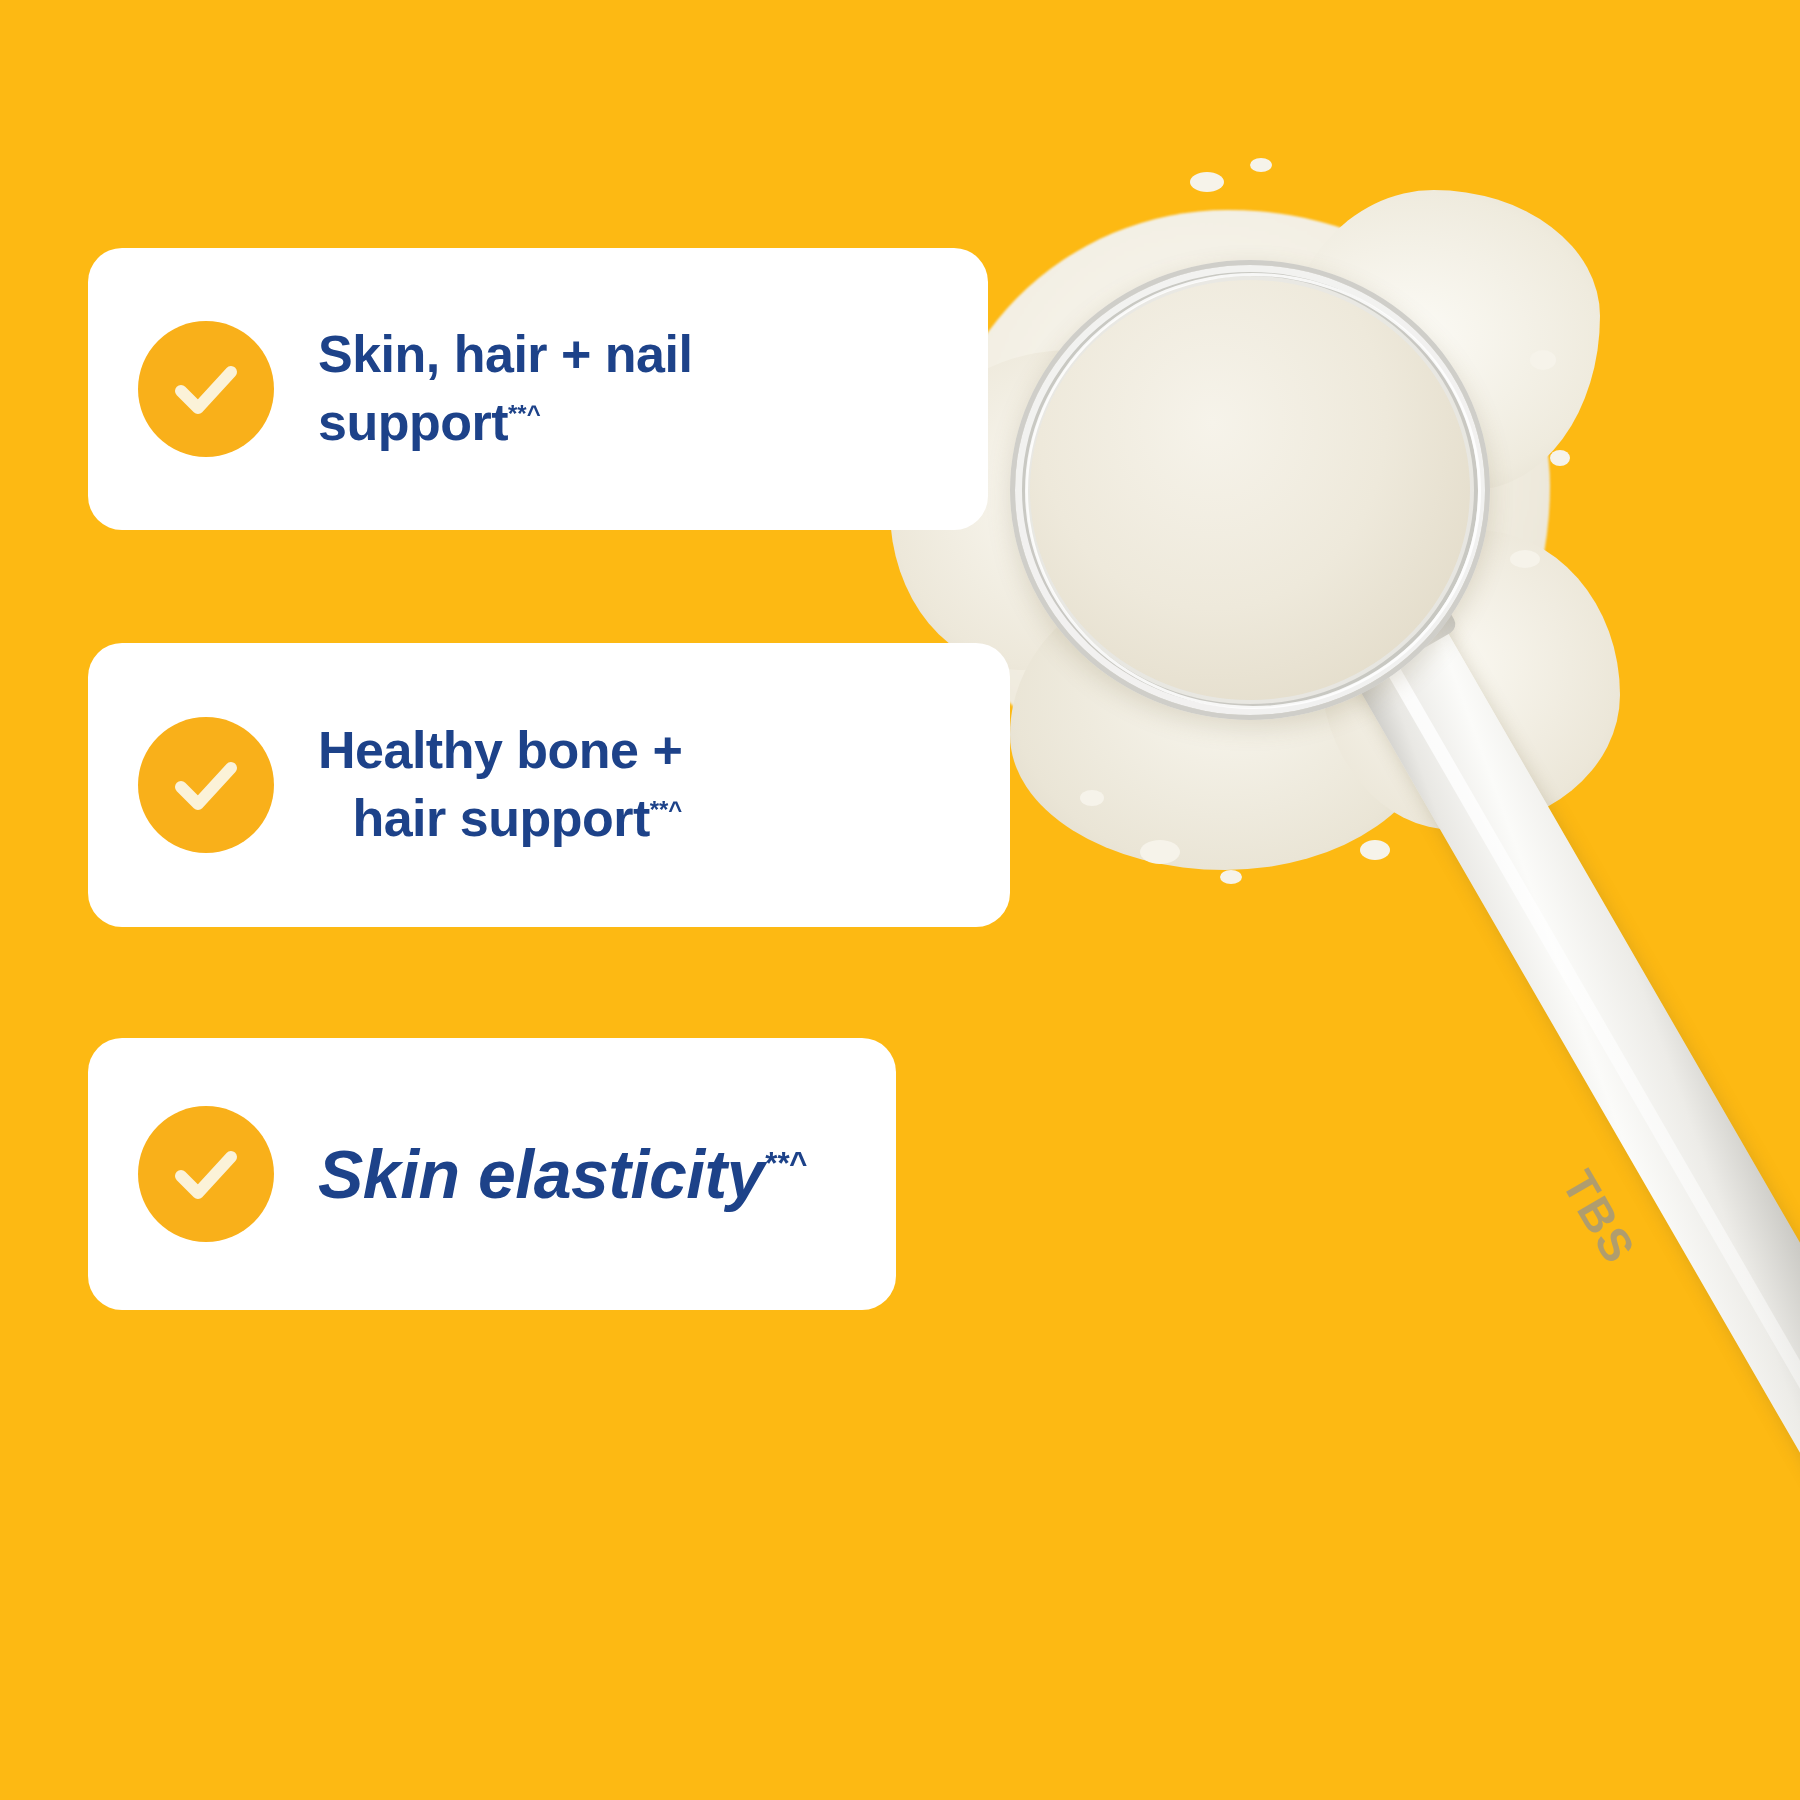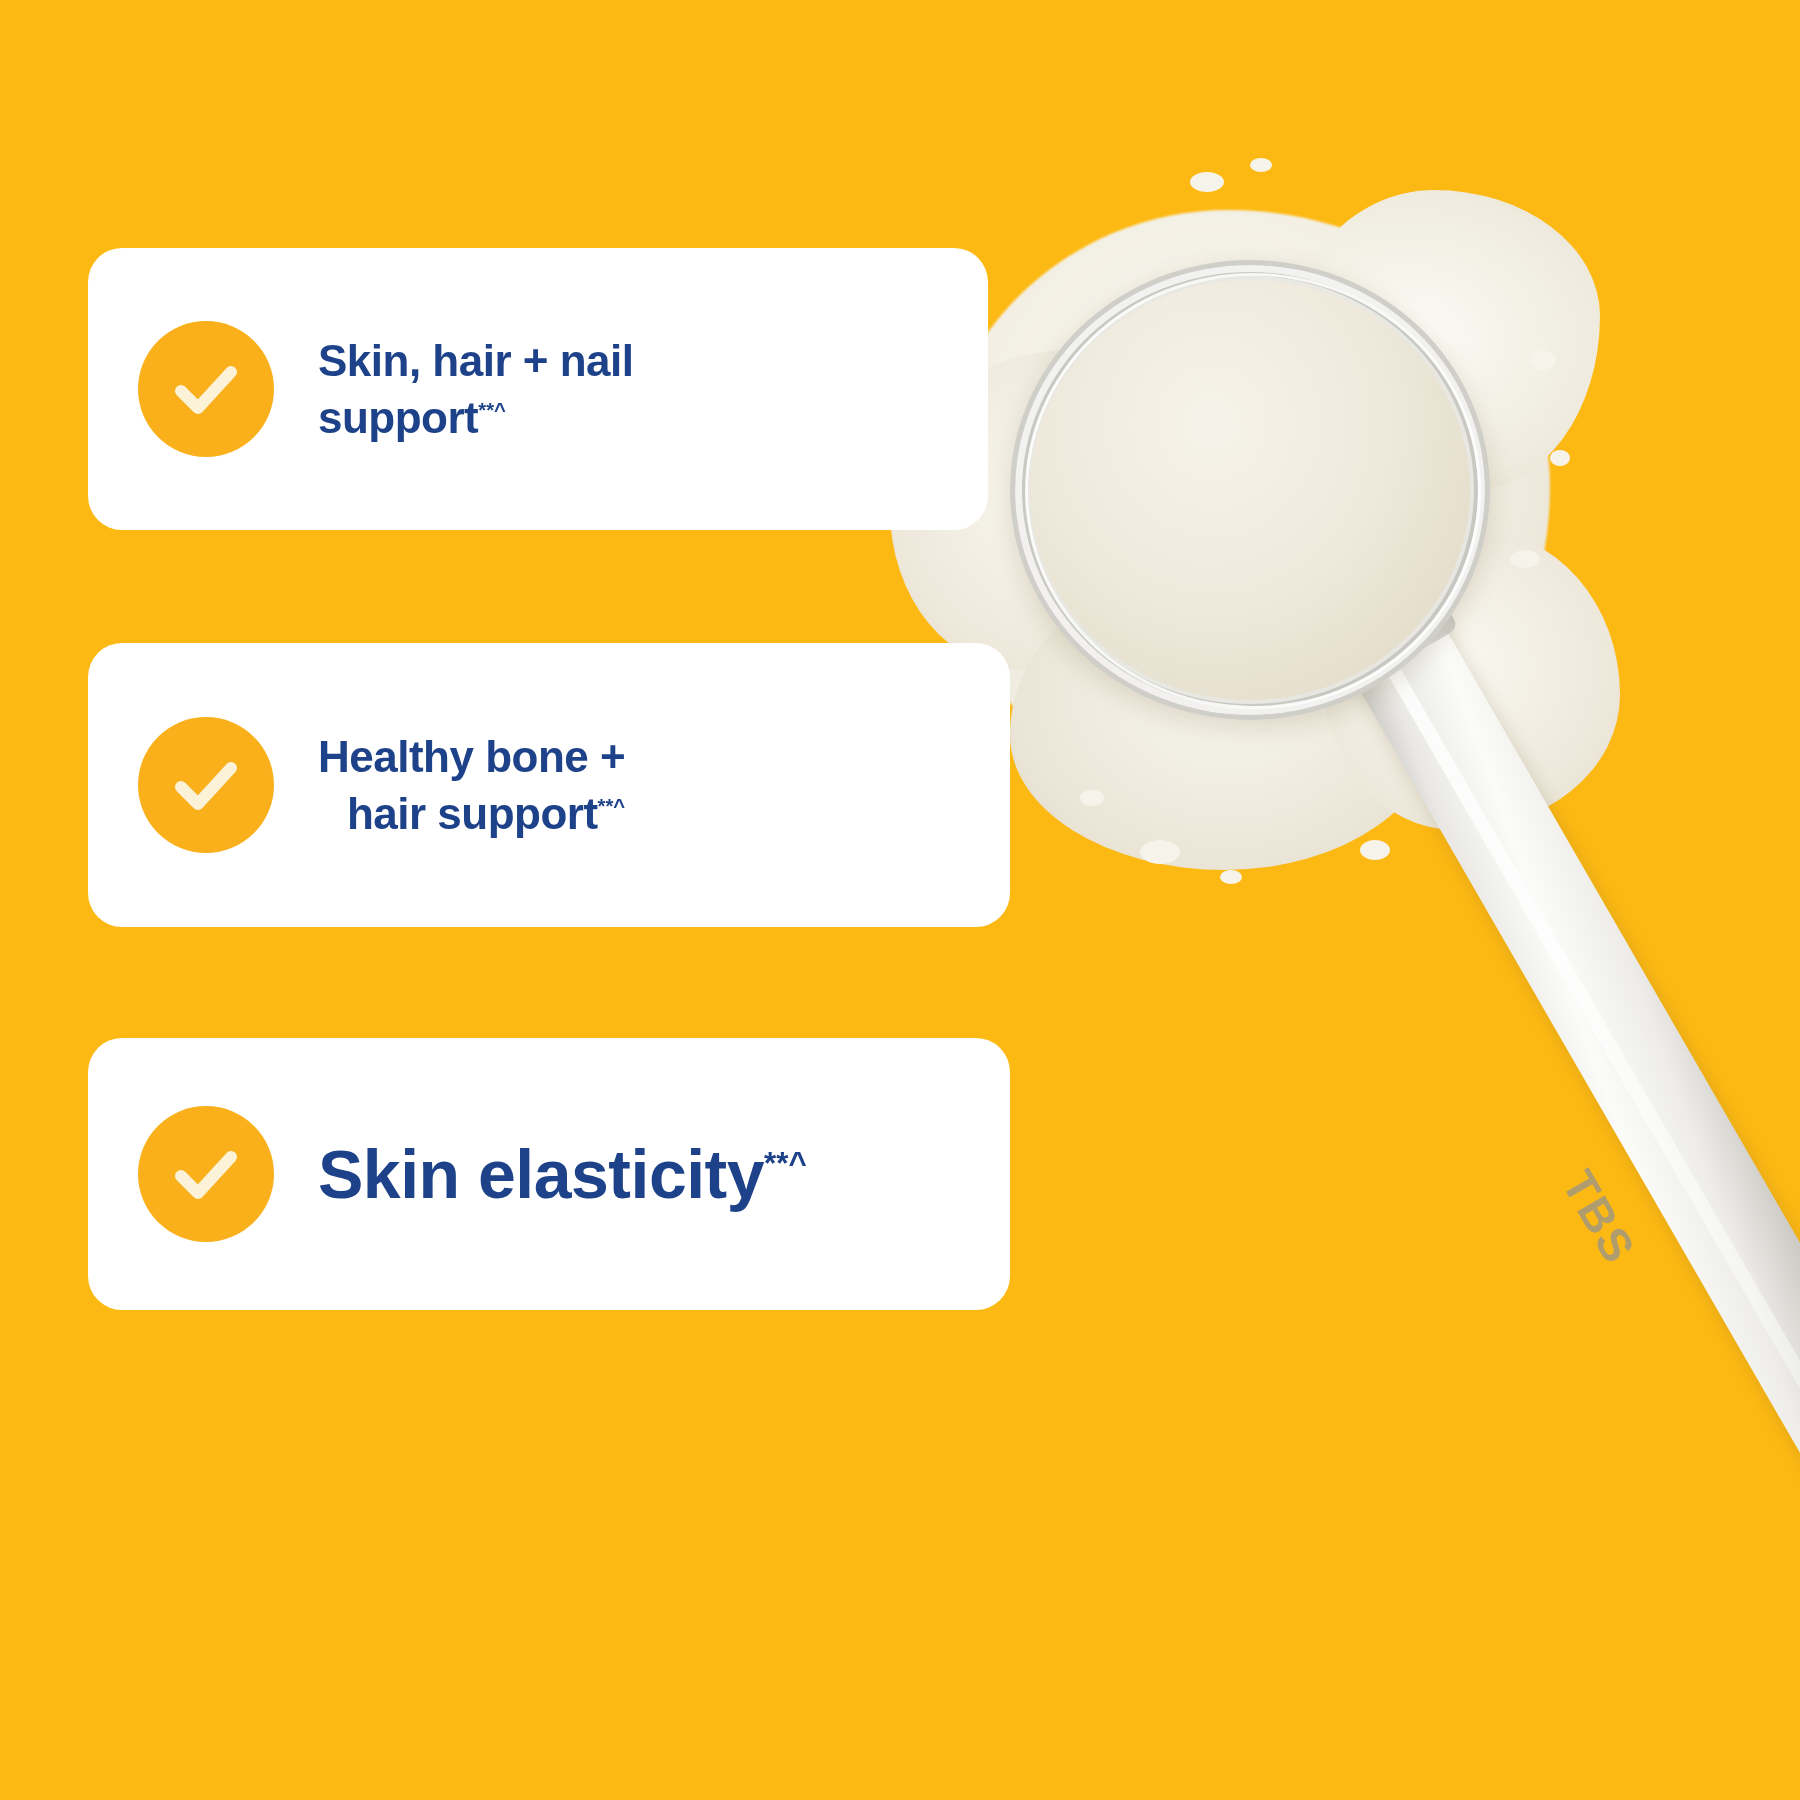--- a/index.html
+++ b/index.html
@@ -108,35 +108,35 @@
     position:absolute;
     background:#FFFFFF;
     border-radius:34px;
     display:flex;
     align-items:center;
     box-sizing:border-box;
     padding:0 50px 0 50px;
   }
   .card.c1{left:88px;  top:248px;  width:900px; height:282px;}
   .card.c2{left:88px;  top:643px;  width:922px; height:284px;}
-  .card.c3{left:88px;  top:1038px; width:922px; height:272px;}
+  .card.c3{left:88px;  top:1038px; width:808px; height:272px;font-style:italic;}
 
   .check-circle{
     flex:0 0 auto;
     width:136px;height:136px;
     border-radius:50%;
     background:#F9B01A;
     display:flex;align-items:center;justify-content:center;
     margin-right:44px;
   }
   .check-circle svg{display:block;}
 
   .card-text{
     color:#1D4289;
-    font-size:44px;
+    font-size:52px;
     font-weight:700;
     line-height:1.30;
     letter-spacing:-0.5px;
     font-family:"Liberation Sans","DejaVu Sans",sans-serif;
   }
   .card.c3 .card-text{font-size:68px;}
   .sup{
     font-size:0.46em;
     vertical-align:super;
     line-height:0;

